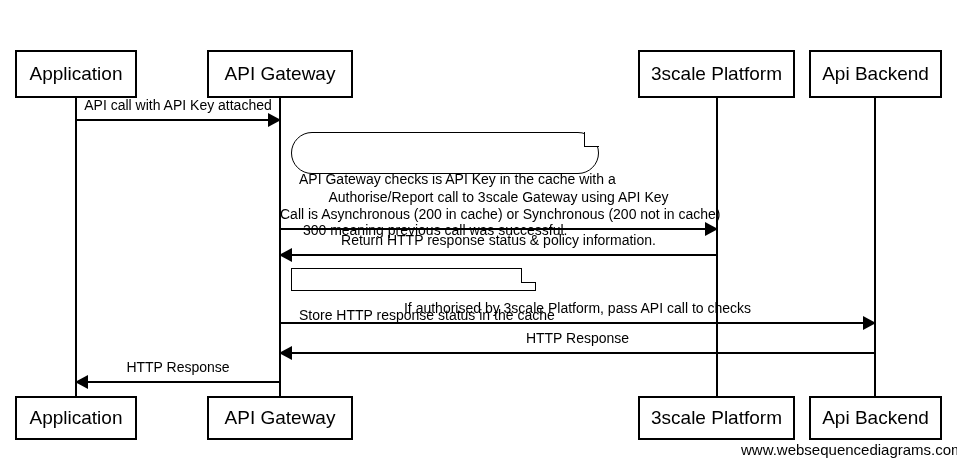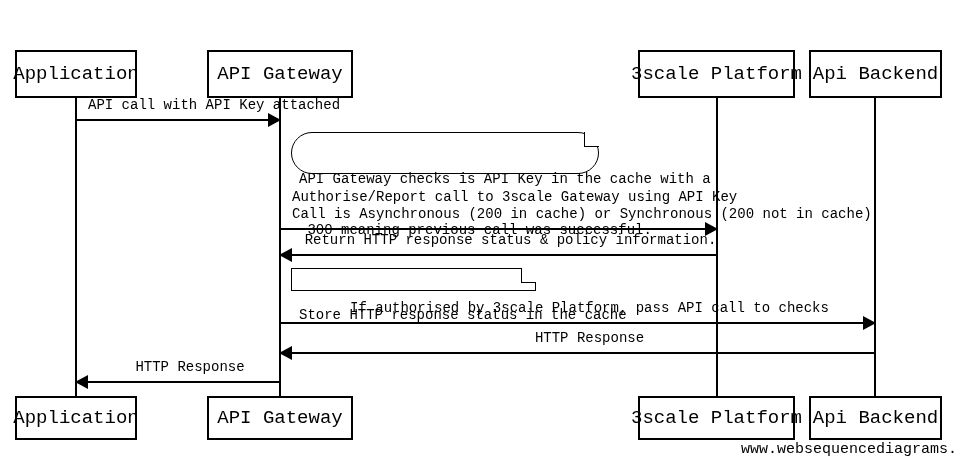--- a/index.html
+++ b/index.html
@@ -5,21 +5,21 @@
   html, body {
     margin: 0;
     padding: 0;
     background: #ffffff;
   }
   #canvas {
     position: relative;
     width: 957px;
     height: 463px;
     background: #ffffff;
-    font-family: Liberation Mono, monospace;
+    font-family: Liberation Sans, sans-serif;
     overflow: hidden;
   }
 
   
   .participant {
     position: absolute;
     box-sizing: border-box;
     border: 2px solid #000000;
     background: #ffffff;
     display: flex;
@@ -64,21 +64,21 @@
   .message.right .head {
     right: -1px;
     border-left: 13px solid #000000;
   }
   .message.left .head {
     left: -1px;
     border-right: 13px solid #000000;
   }
   .message .label {
     position: absolute;
-    left: 12px;
+    left: 0;
     width: 100%;
     text-align: center;
     font-size: 14px;
     color: #000000;
     line-height: 17px;
     white-space: nowrap;
   }
   .message .label.one { bottom: 5px; }
   .message .label.two { bottom: 5px; }
 

